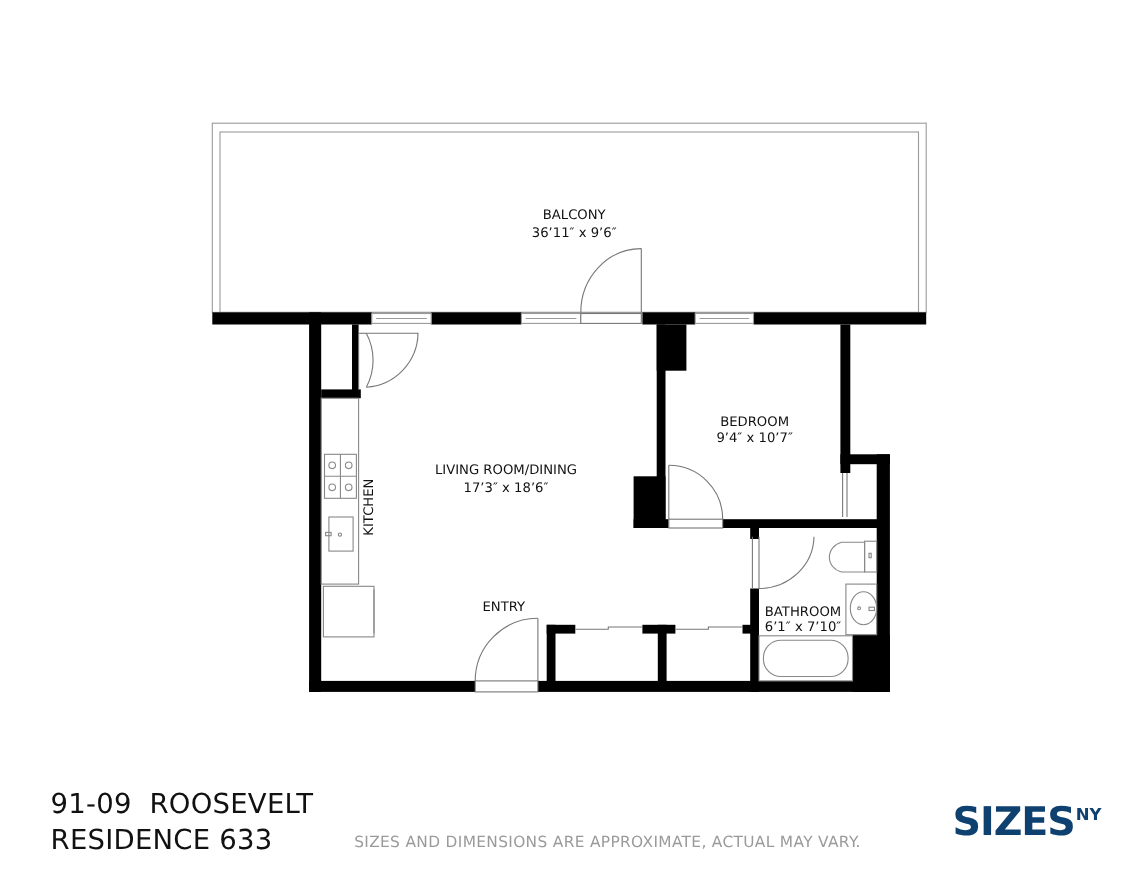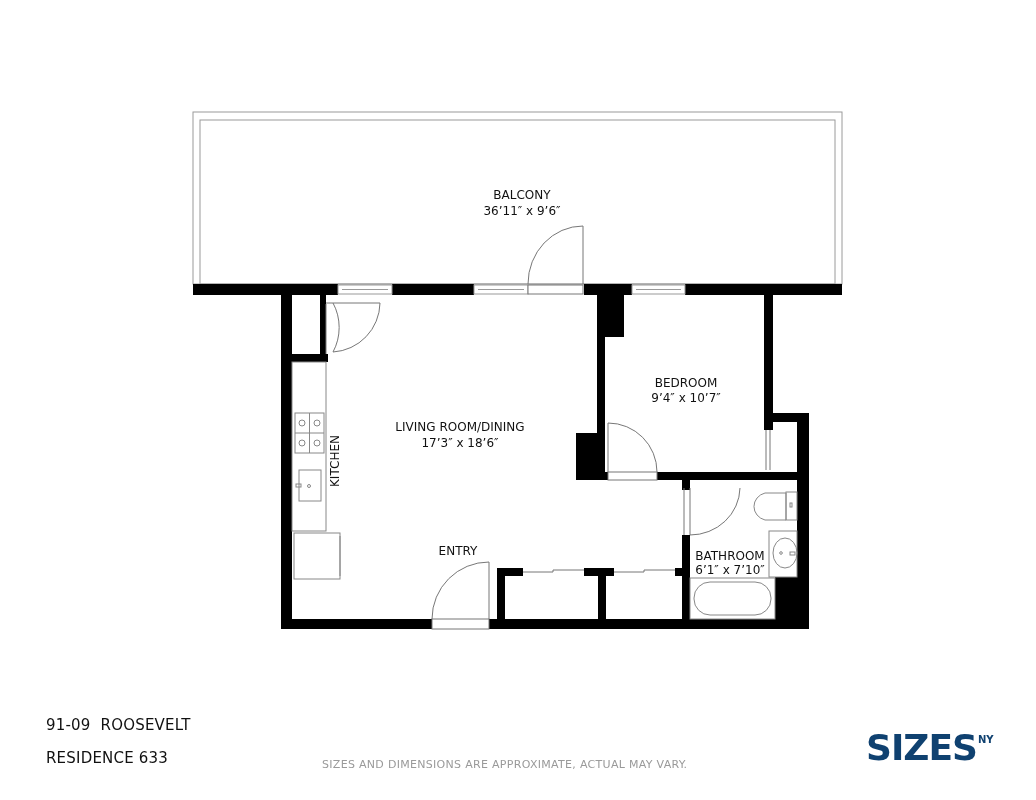--- a/index.html
+++ b/index.html
@@ -1,22 +1,22 @@
 <!DOCTYPE html>
 <html><head>
   <meta charset="utf-8">
   <style>
     html, body { margin: 0; padding: 0; background: #ffffff; }
     body { width: 1036px; height: 800px; position: relative; overflow: hidden; font-family: "DejaVu Sans", sans-serif; }
     #plan { position: absolute; left: 0; top: 0; width: 1036px; height: 800px; }
     .room-label { font-family: "DejaVu Sans", sans-serif; font-size: 12px; fill: #111; text-anchor: middle; }
-    .address { position: absolute; left: 46px; font-family: "DejaVu Sans", sans-serif; font-size: 15px; color: #111; letter-spacing: 0.2px; white-space: pre; }
-    .disclaimer { position: absolute; left: 322px; top: 758px; font-family: "DejaVu Sans", sans-serif; font-size: 11px; color: #9a9a9a; letter-spacing: 0.3px; }
+    .address { position: absolute; left: 46px; font-family: "DejaVu Sans", sans-serif; font-size: 25px; color: #111; letter-spacing: 0.2px; white-space: pre; }
+    .disclaimer { position: absolute; left: 322px; top: 758px; font-family: "DejaVu Sans", sans-serif; font-size: 14px; color: #9a9a9a; letter-spacing: 0.3px; }
     .logo { position: absolute; left: 866px; top: 728px; font-family: "DejaVu Sans", sans-serif; font-weight: bold; font-size: 36px; color: #0f4170; letter-spacing: -1px; line-height: 40px; }
-    .logo sup { font-size: 10px; position: relative; top: -8px; letter-spacing: 0; margin-left: 1px; vertical-align: top; }
+    .logo sup { font-size: 15px; position: relative; top: -8px; letter-spacing: 0; margin-left: 1px; vertical-align: top; }
   </style>
 </head>
 <body>
 
 <svg id="plan" viewBox="0 0 1036 800" xmlns="http://www.w3.org/2000/svg">
 
   <g>
     <rect x="193" y="112" width="649" height="172" fill="none" stroke="#9a9a9a" stroke-width="1"></rect>
     <rect x="200" y="120" width="635" height="164" fill="none" stroke="#9a9a9a" stroke-width="1"></rect>
   </g>

